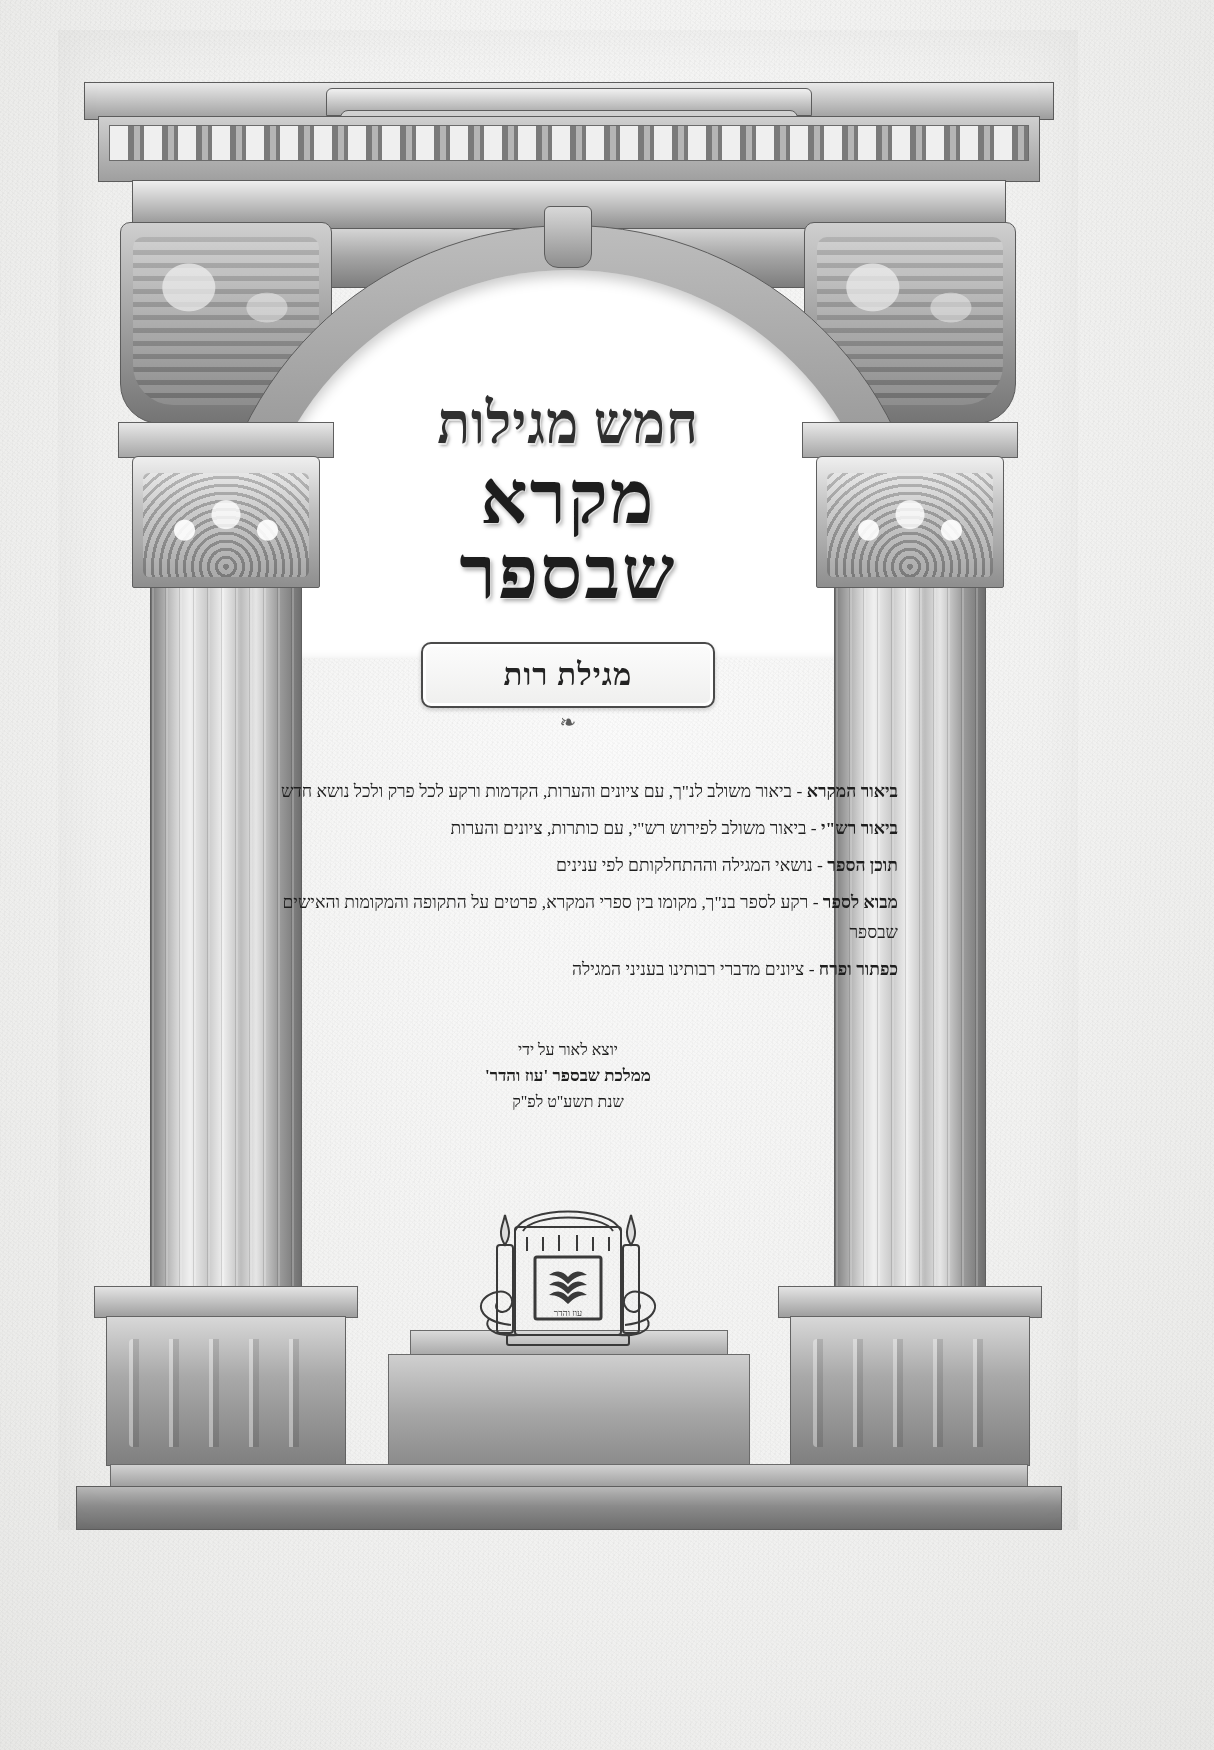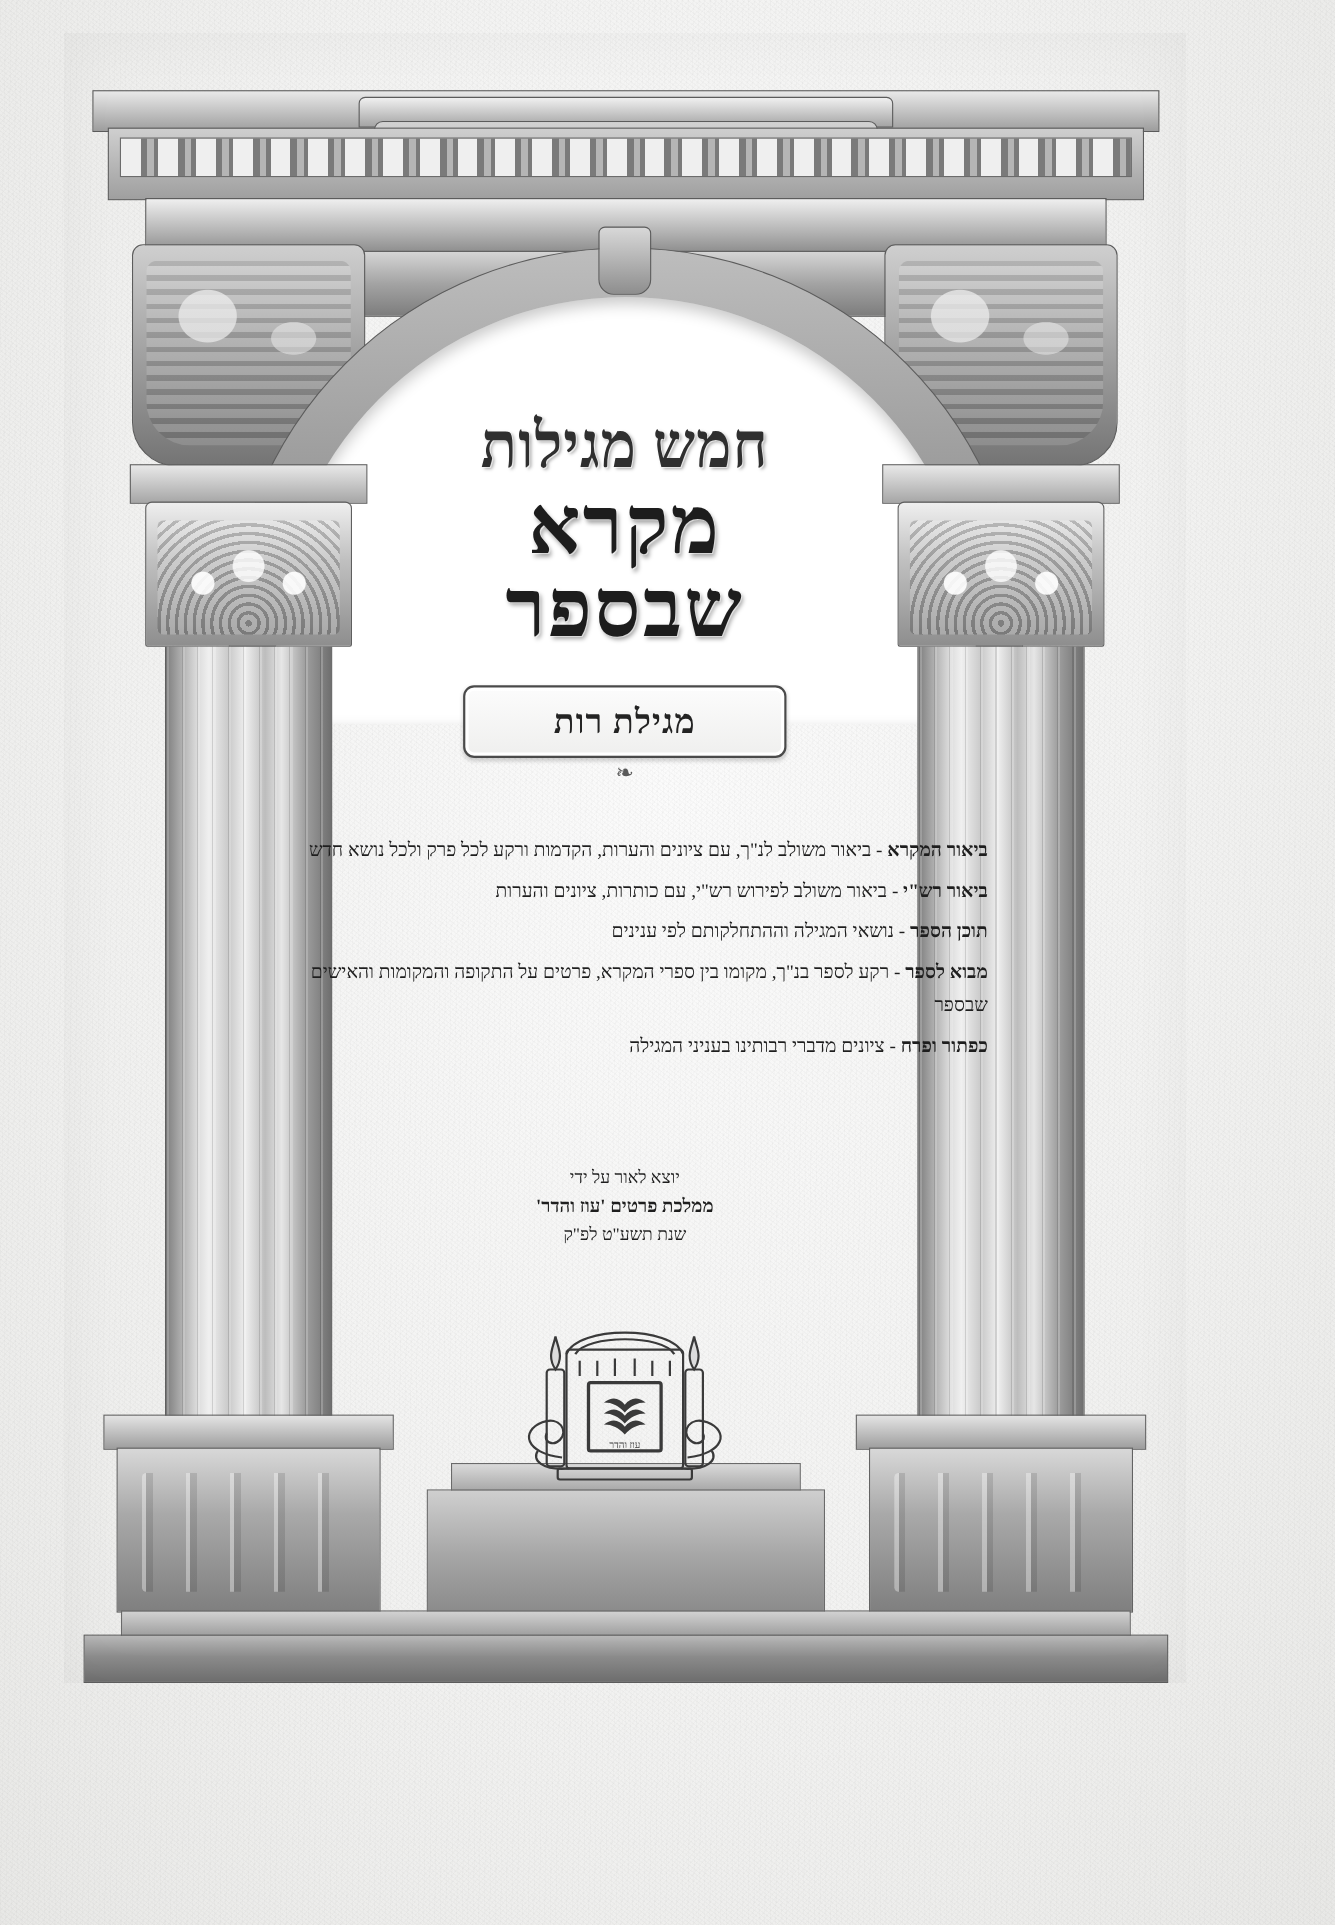--- a/index.html
+++ b/index.html
@@ -39,21 +39,21 @@
     left: 58px;
     top: 30px;
     width: 1020px;
     height: 1500px;
   }
 
   
   .content {
     position: absolute;
     left: 180px;
-    top: 240px;
+    top: 259px;
     width: 660px;
     text-align: center;
     direction: rtl;
   }
 
   .title-top {
     font-size: 54px;
     font-weight: bold;
     letter-spacing: 1px;
     color: #2f2f2f;
@@ -106,21 +106,21 @@
     margin-top: 44px;
     font-size: 17.5px;
     line-height: 1.72;
     color: #1e1e1e;
     text-align: right;
   }
   .feature { margin-bottom: 7px; }
   .feature b { font-weight: bold; }
 
   .imprint {
-    margin-top: 92px;
+    margin-top: 52px;
     font-size: 16px;
     line-height: 1.6;
     color: #1e1e1e;
   }
   .imprint .strong { font-weight: bold; font-size: 17px; }
 
   
   .logo-wrap {
     position: absolute;
     left: 50%;
@@ -508,21 +508,21 @@
         </div>
         <div class="feature">
           <b>כפתור ופרח</b>
           <span>-</span>
           <span>ציונים מדברי רבותינו בעניני המגילה</span>
         </div>
       </div>
 
       <div class="imprint">
         <div>יוצא לאור על ידי</div>
-        <div class="strong">ממלכת פרטים 'עוז והדר'</div>
+        <div class="strong">ממלכת שבספר 'עוז והדר'</div>
         <div>שנת תשע"ט לפ"ק</div>
       </div>
 
     </div>
 
     <div class="logo-wrap">
       <svg viewBox="0 0 230 165" width="230" height="165">
         <g fill="none" stroke="#3a3a3a" stroke-width="2">
 
           <path d="M58 140 C 24 136, 20 116, 40 108 C 56 102, 64 116, 56 124 C 50 130, 40 126, 44 118"></path>

